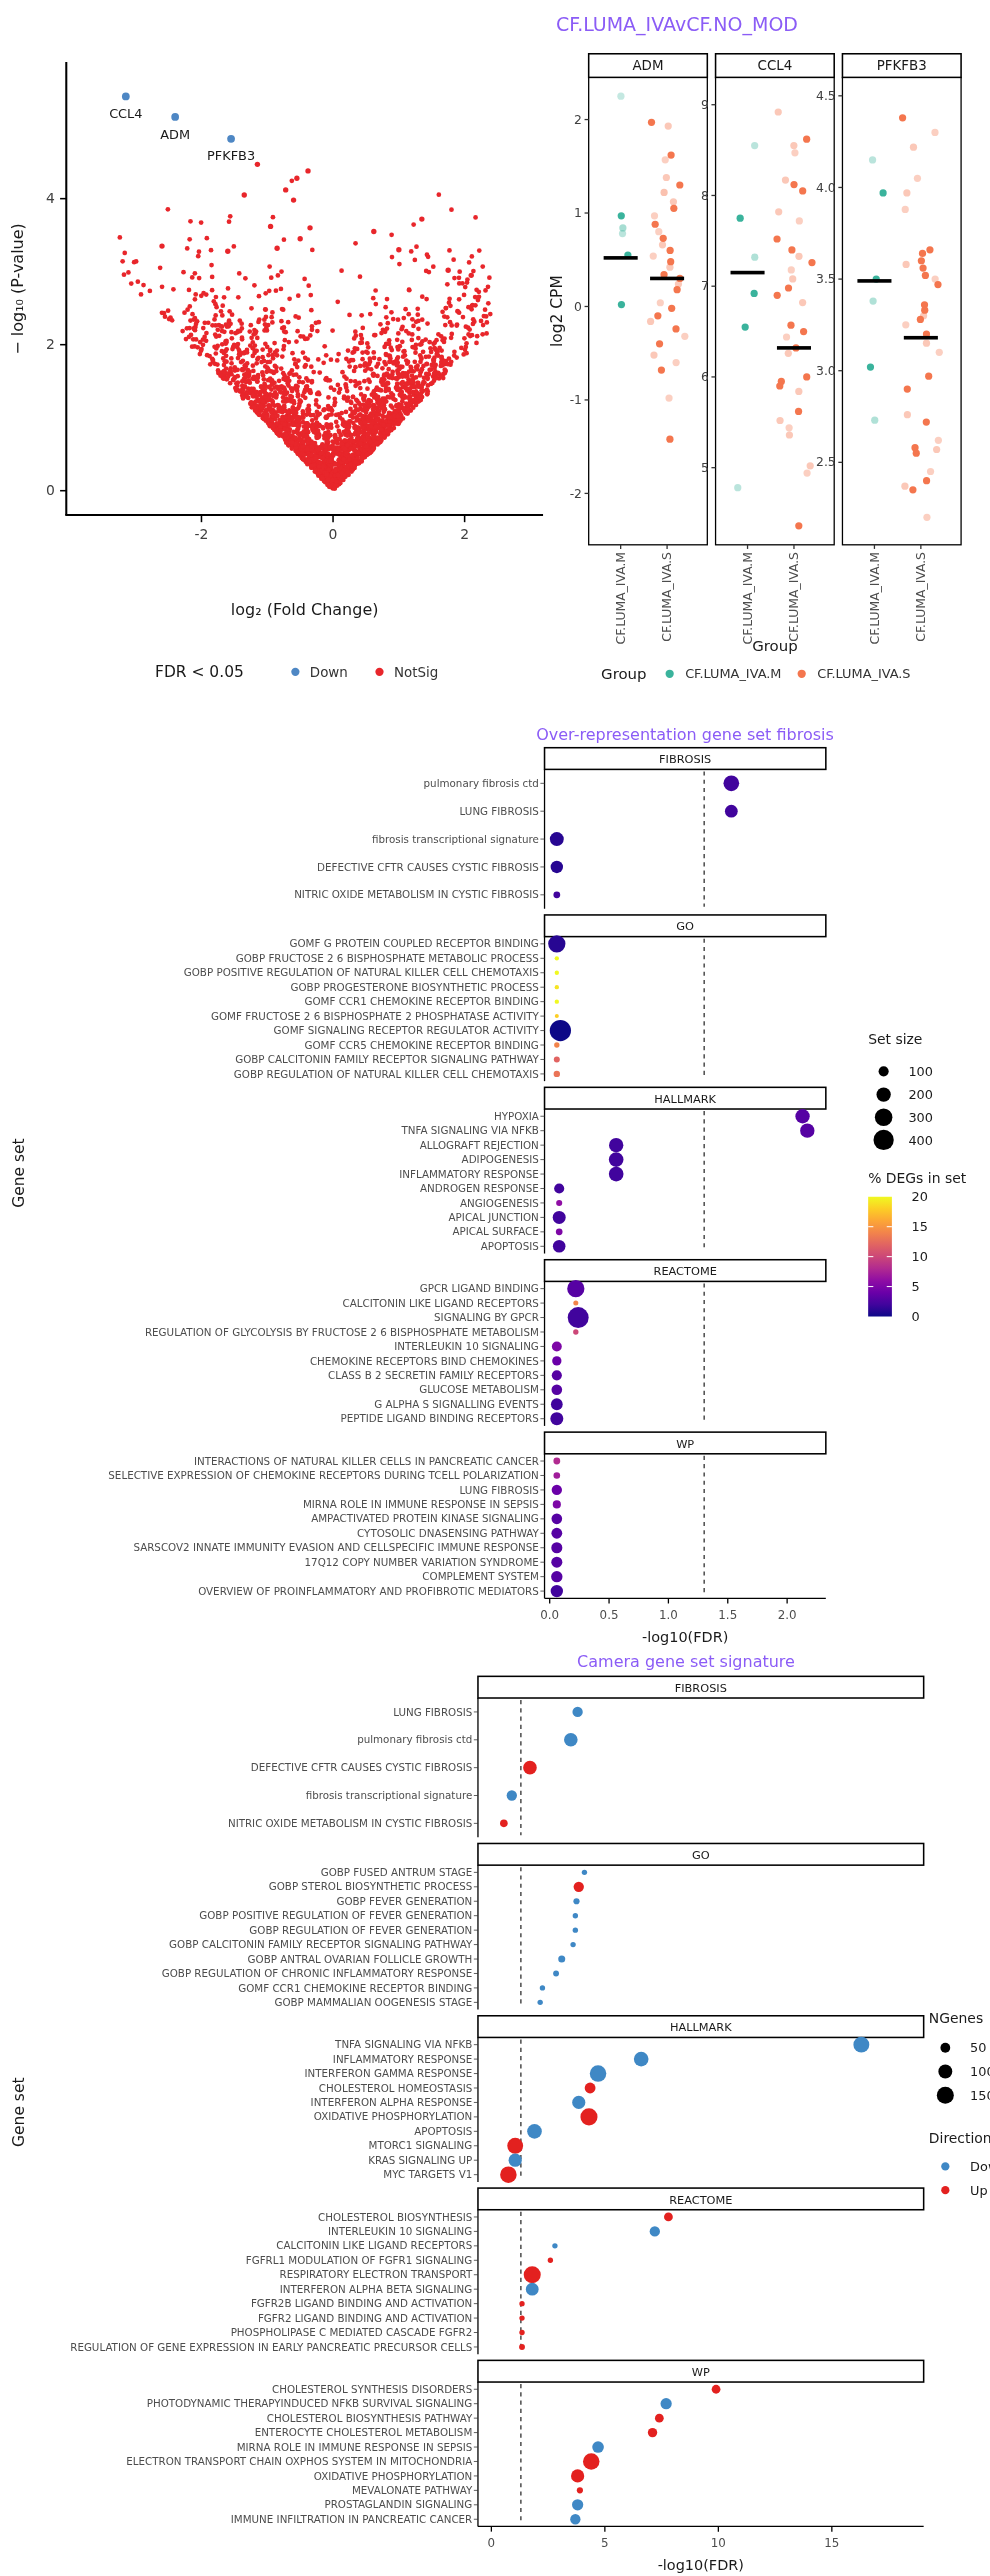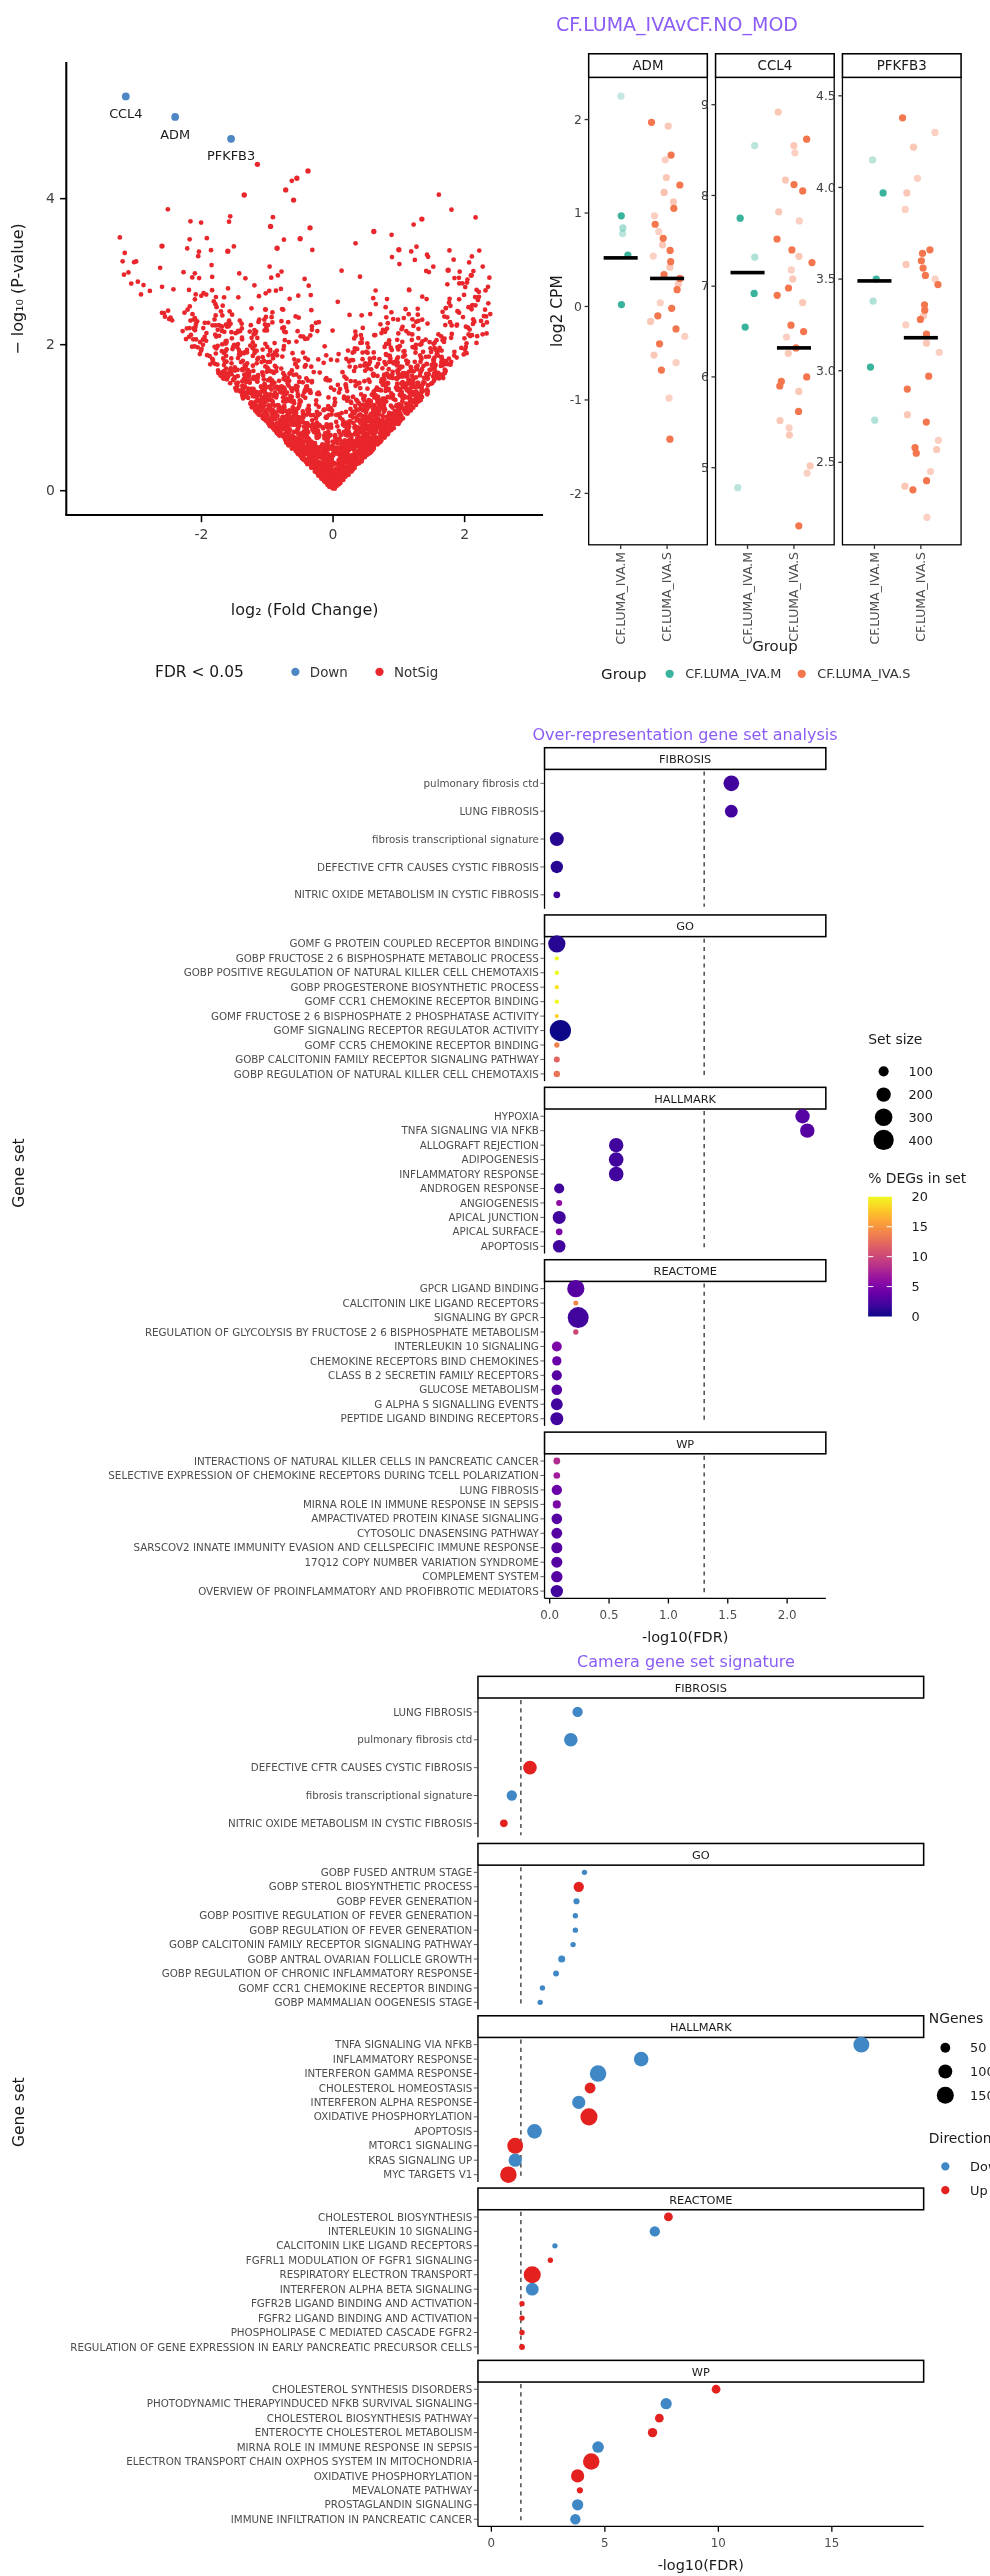--- a/index.html
+++ b/index.html
@@ -2894,21 +2894,21 @@
             <stop offset="40%" stop-color="#e16462"></stop>
             <stop offset="50%" stop-color="#cc4778"></stop>
             <stop offset="60%" stop-color="#b12a90"></stop>
             <stop offset="70%" stop-color="#8f0da4"></stop>
             <stop offset="80%" stop-color="#6a00a8"></stop>
             <stop offset="90%" stop-color="#41049d"></stop>
             <stop offset="100%" stop-color="#0d0887"></stop>
           </linearGradient>
         </defs>
       </svg></div>
-  <div class="htitle" id="ora-title">Over-representation gene set analysis</div>
+  <div class="htitle" id="ora-title">Over-representation gene set fibrosis</div>
   <div class="fig" id="fig-camera" style="left:0;top:1649px;width:991px;height:927px;"><svg width="991" height="927" viewBox="0 0 1920 1797">
         <text x="46" y="898" font-size="30" fill="#1a1a1a" text-anchor="middle" transform="rotate(-90 46 898)">Gene set</text>
         <g>
           <rect x="926" y="53" width="864" height="42" fill="#fff" stroke="#000" stroke-width="3"></rect>
           <text x="1358" y="83" font-size="22" fill="#1a1a1a" text-anchor="middle">FIBROSIS</text>
           <line x1="926" y1="95" x2="926" y2="365" stroke="#000" stroke-width="2.5"></line>
           <line x1="1009.244" y1="99" x2="1009.244" y2="361" stroke="#111" stroke-width="2.2" stroke-dasharray="8 8"></line>
           <text x="915" y="129" font-size="20" fill="#4d4d4d" text-anchor="end">LUNG FIBROSIS</text>
           <line x1="918" y1="122" x2="926" y2="122" stroke="#333" stroke-width="1.5"></line>
           <circle cx="1119.2" cy="122.0" r="10.0" fill="#3f88c5"></circle>

